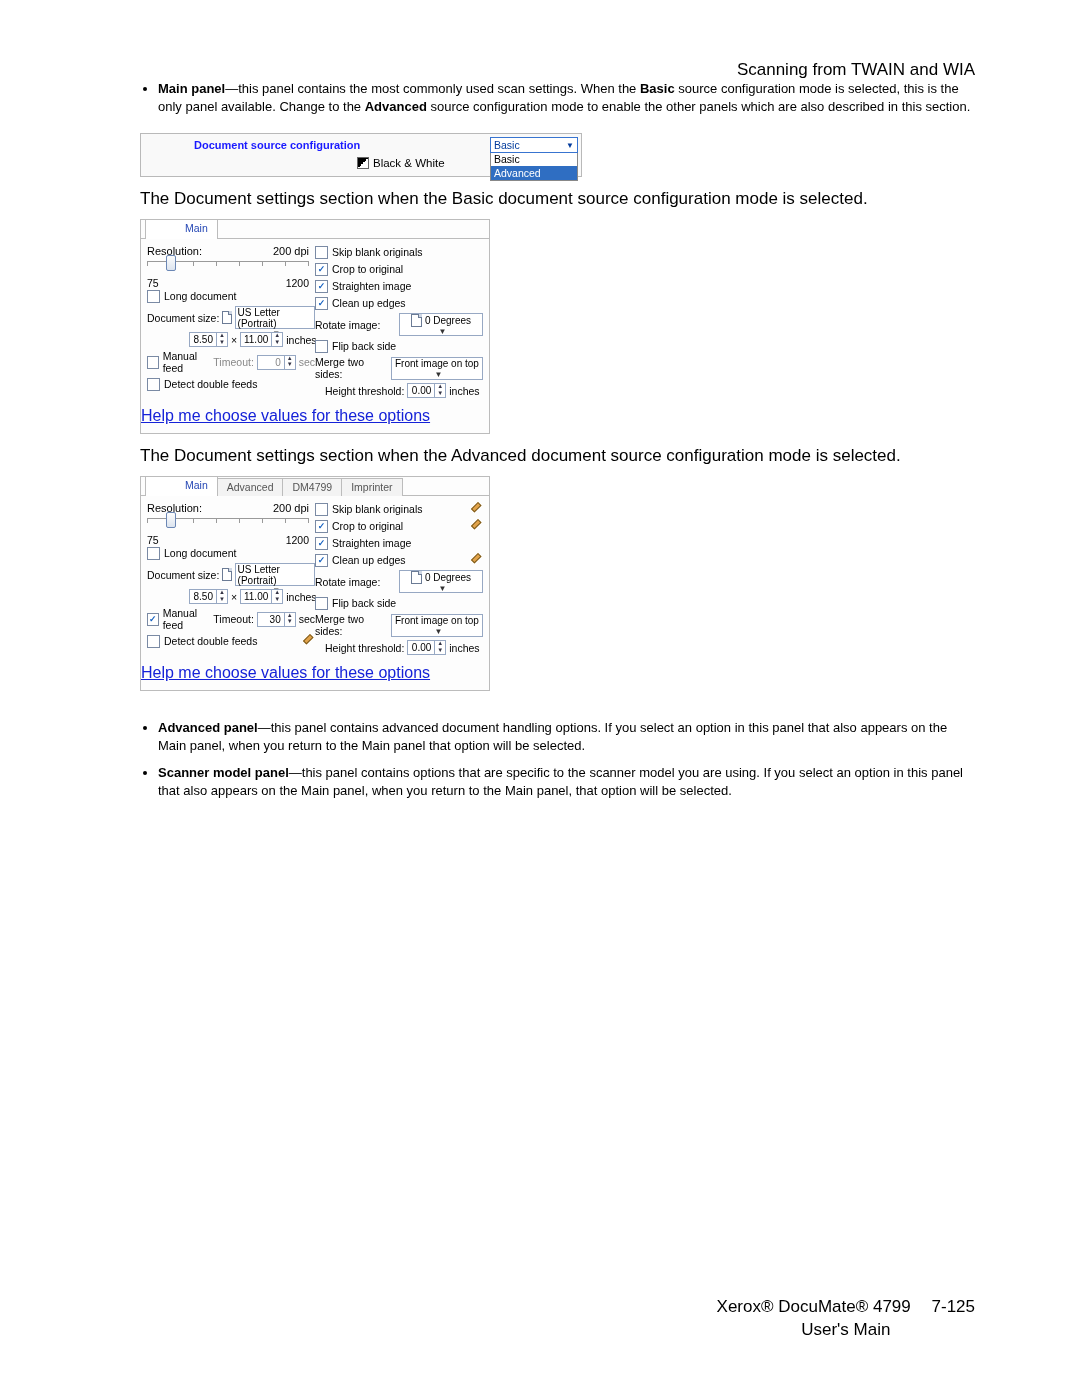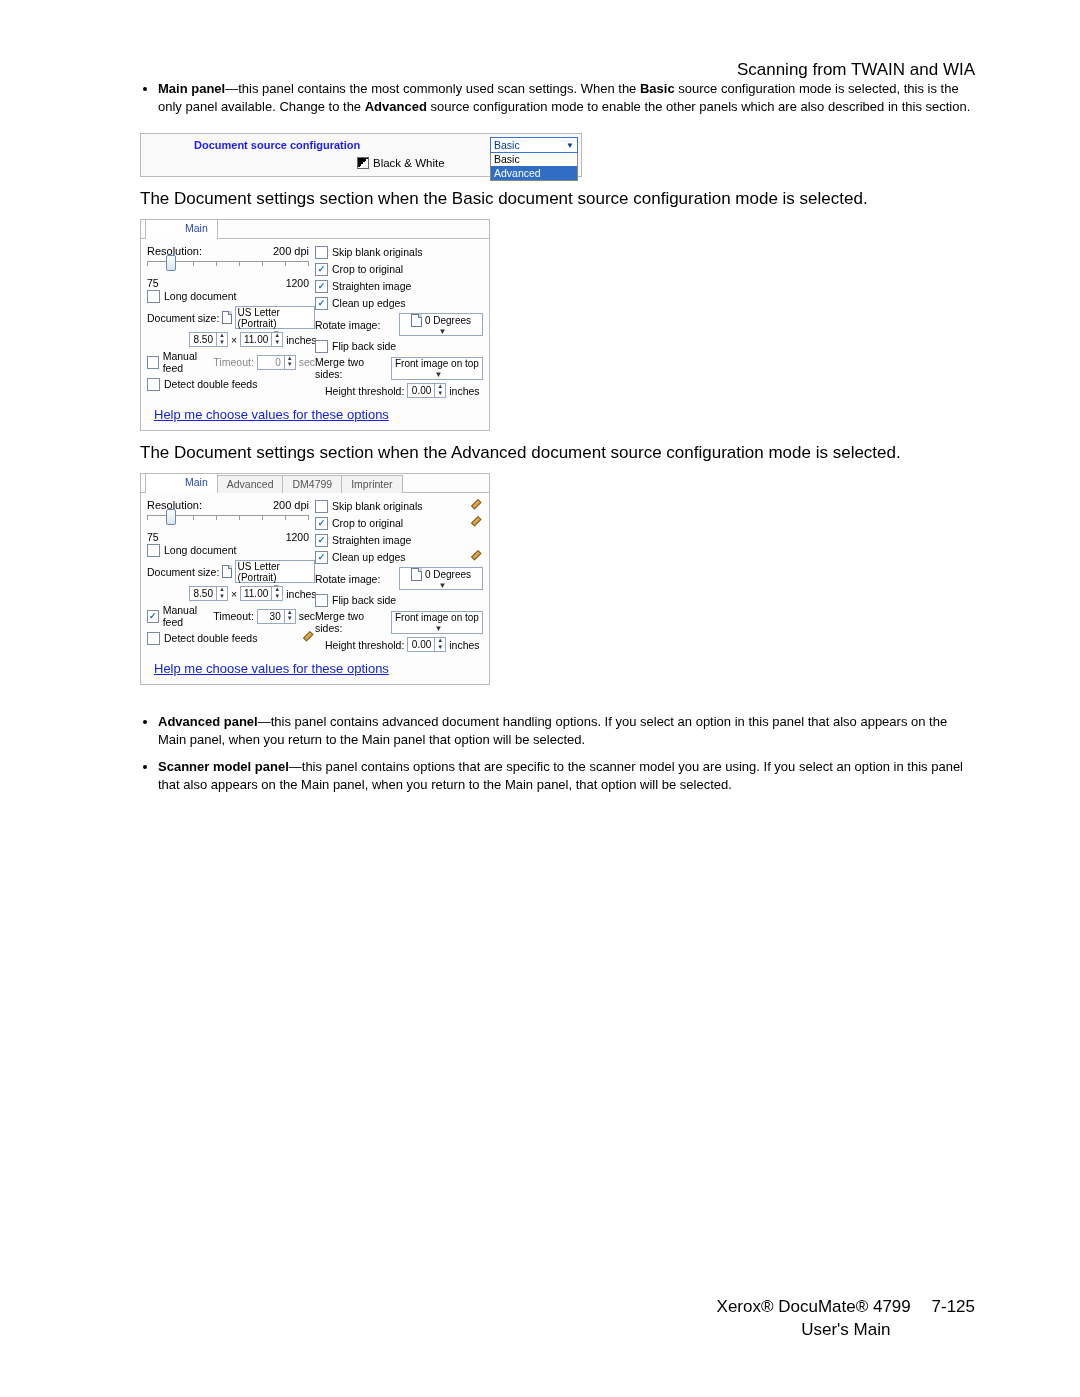--- a/index.html
+++ b/index.html
@@ -248,24 +248,24 @@
     width: 10px; height: 10px;
     display: inline-block;
     transform: rotate(-45deg);
     margin-left: auto;
   }
   .fig-panel .pencil::before {
     content: ""; display: block; width: 8px; height: 3px;
     background: #e2a34a; border: 1px solid #7a5a1f;
   }
   .fig-panel .help {
-    font-size: 13px;
+    font-size: 16px;
     color: #1522d8;
     text-decoration: underline;
-    margin: 6px 0 0 13px;
+    margin: 6px 0 0 0;
     display: inline-block;
   }
 
   
   .timeout-grey { color: #888; }
 
   
   .footer {
     position: absolute;
     right: 105px;

